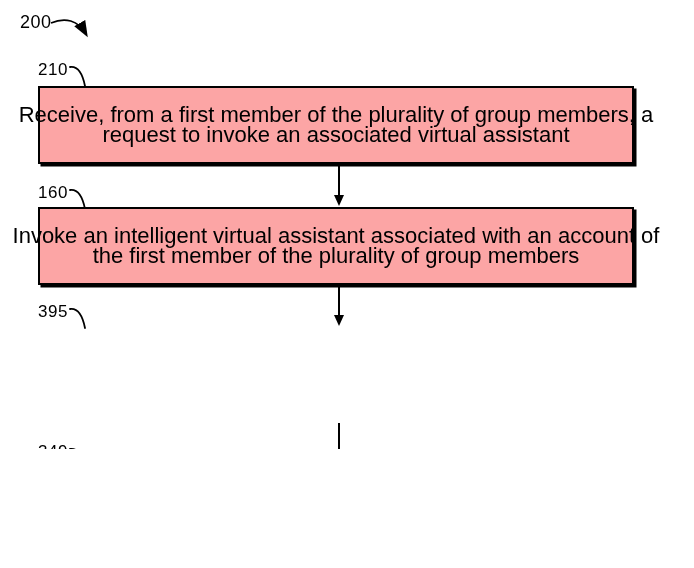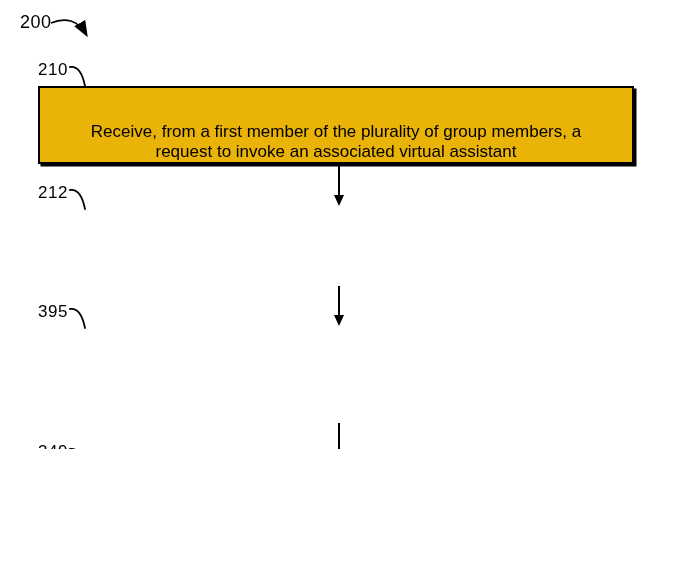--- a/index.html
+++ b/index.html
@@ -37,28 +37,28 @@
     letter-spacing: 0.5px;
     text-align: right;
   }
   .hook { margin-top: 4px; margin-left: 1px; }
   .step-box {
     position: absolute;
     left: 38px;
     width: 596px;
     box-sizing: border-box;
     border: 2px solid #000000;
-    background: #eab308;
+    background: #fca5a5;
     box-shadow: 2.5px 2.5px 0 #000000;
     display: flex;
     flex-direction: column;
-    justify-content: flex-end;
+    justify-content: center;
     align-items: center;
     text-align: center;
-    font-size: 17px;
+    font-size: 22px;
     line-height: 20px;
   }
   .step-box .line { display: block; white-space: nowrap; }
   .connector {
     position: absolute;
     left: 334px;
     width: 10px;
     display: flex;
     flex-direction: column;
     align-items: center;
@@ -96,24 +96,28 @@
     <span class="line">Receive, from a first member of the plurality of group members, a</span>
     <span class="line">request to invoke an associated virtual assistant</span>
   </div>
 
   <div class="connector" style="top:164px">
     <div class="shaft" style="height:31px"></div>
     <div class="head"></div>
   </div>
 
   <div class="ref-row" style="top:183px">
-    <span class="ref-num">212</span>
+    <span class="ref-num">160</span>
     <svg class="hook" width="20" height="24" viewBox="0 0 20 24">
       <path d="M1,3 C8,2 13,7 16,22" fill="none" stroke="#000000" stroke-width="1.8" stroke-linecap="round"></path>
     </svg>
+  </div>
+  <div class="step-box" style="top:207px;height:78px">
+    <span class="line">Invoke an intelligent virtual assistant associated with an account of</span>
+    <span class="line">the first member of the plurality of group members</span>
   </div>
 
   <div class="connector" style="top:286px">
     <div class="shaft" style="height:29px"></div>
     <div class="head"></div>
   </div>
 
   <div class="ref-row" style="top:302px">
     <span class="ref-num">395</span>
     <svg class="hook" width="20" height="24" viewBox="0 0 20 24">

